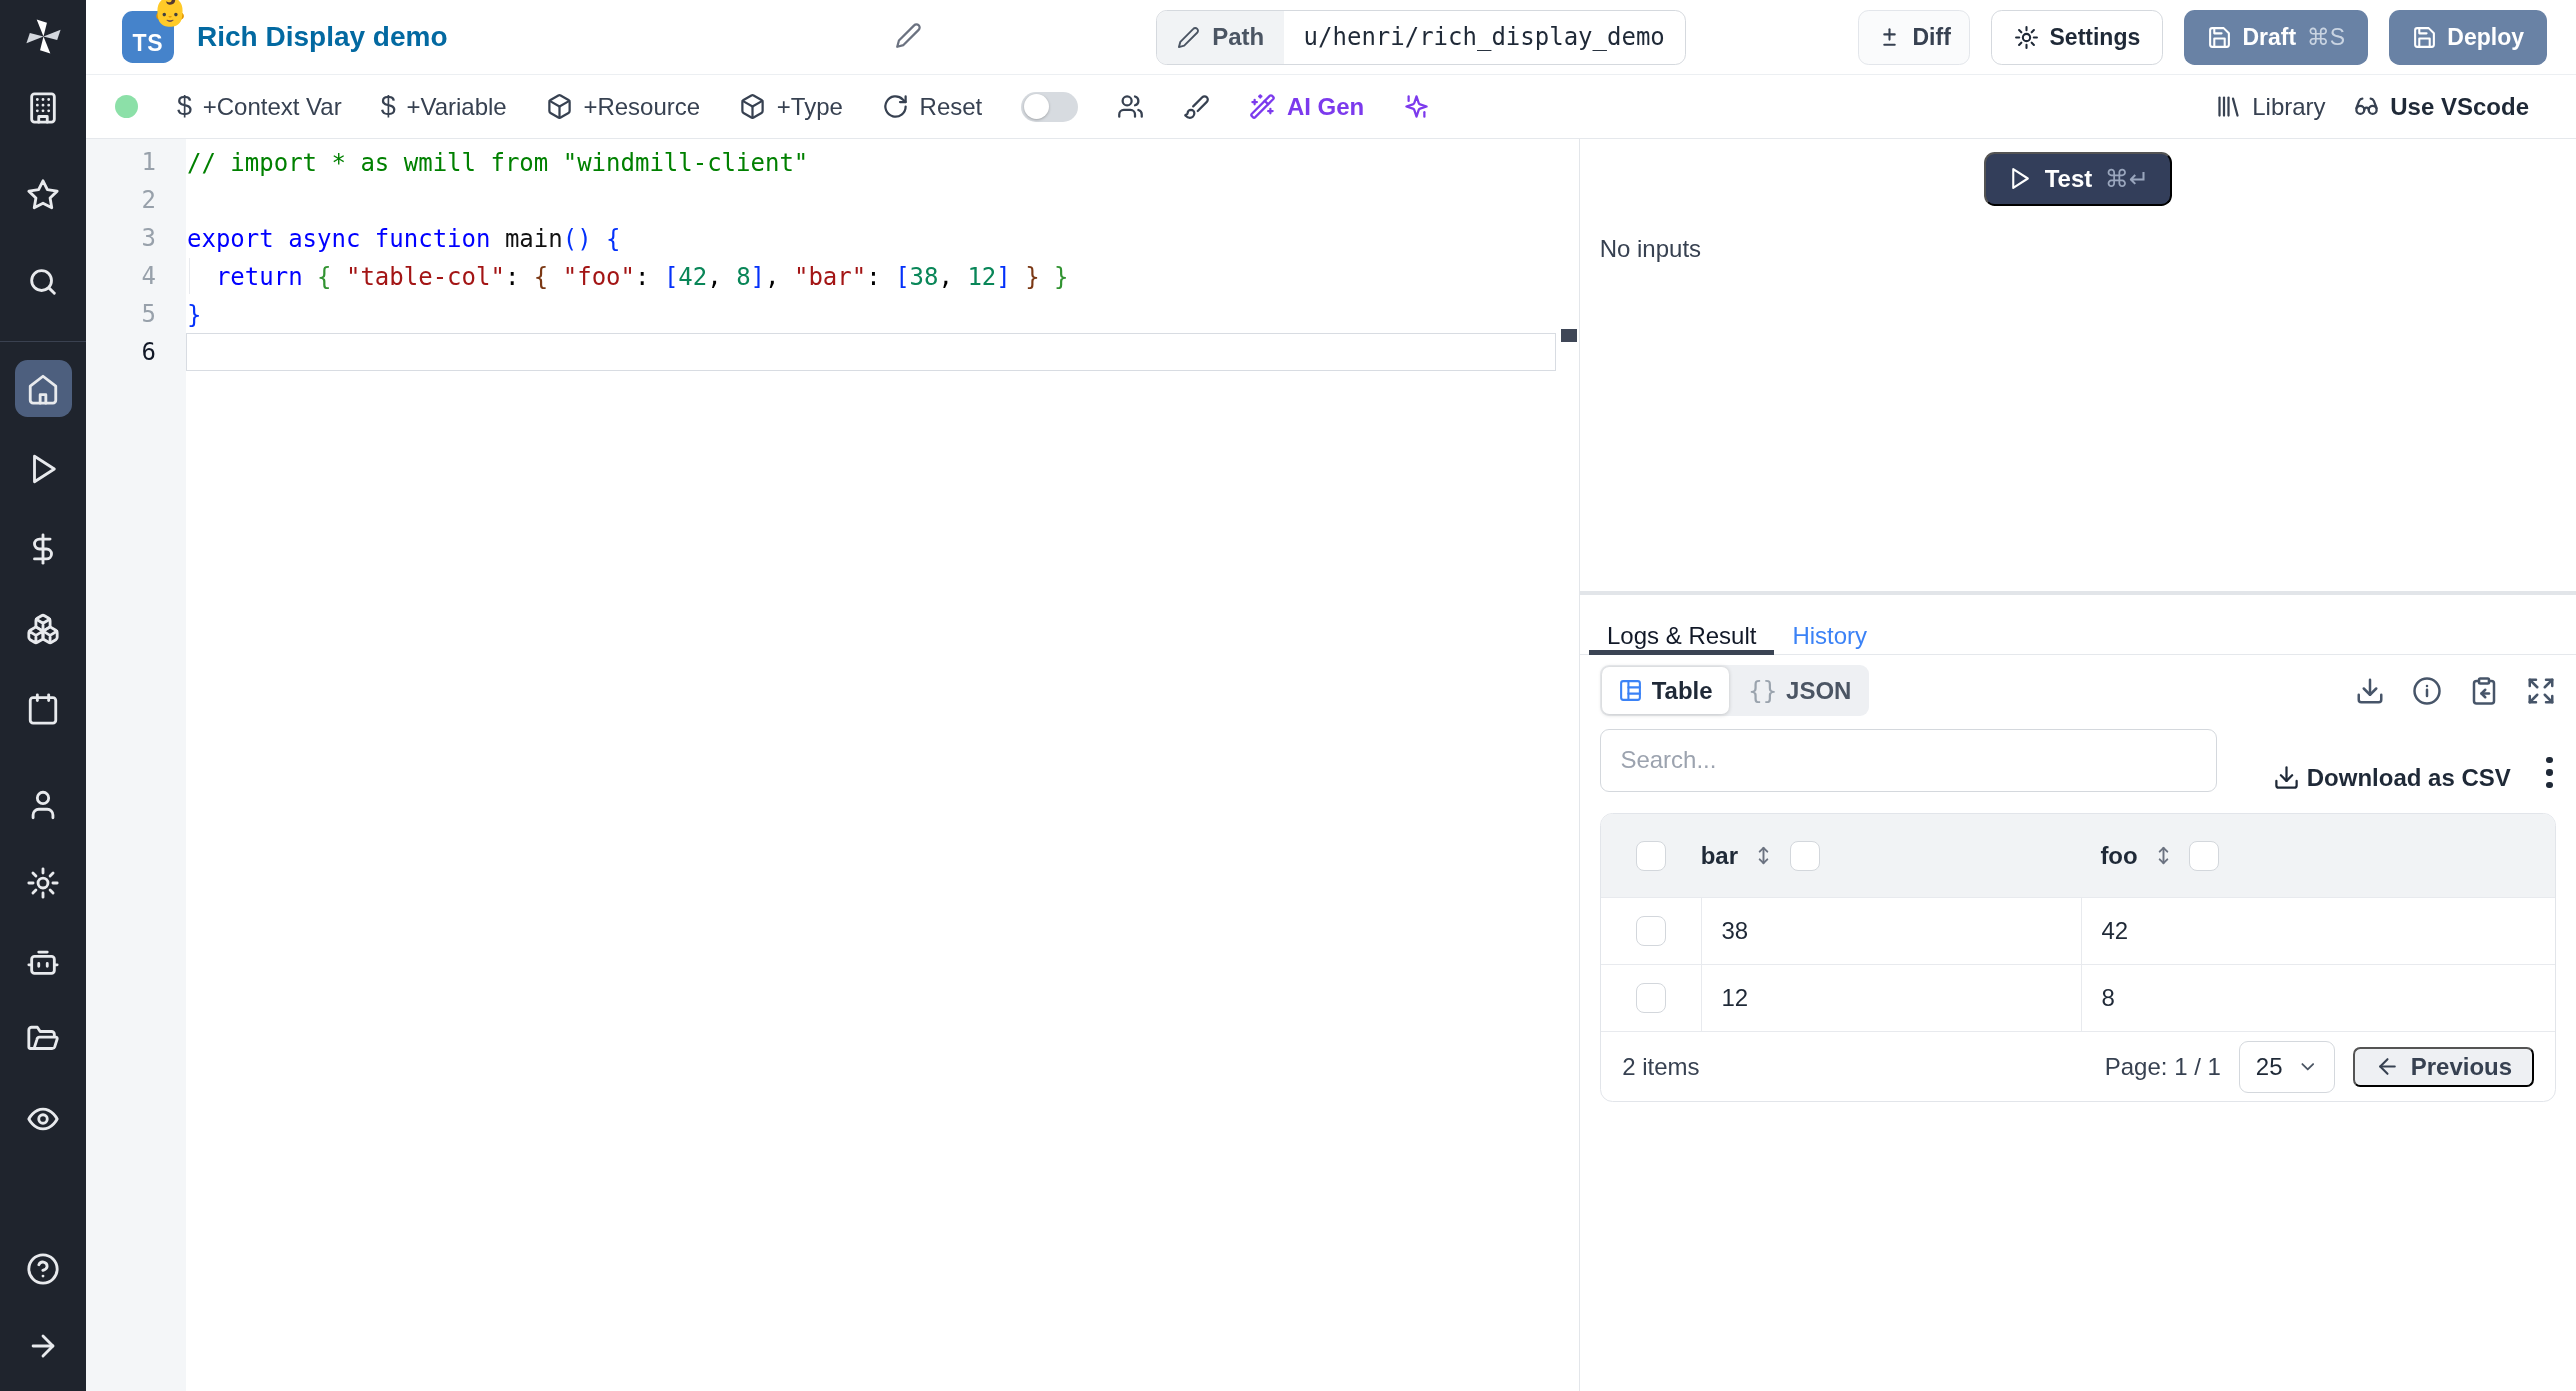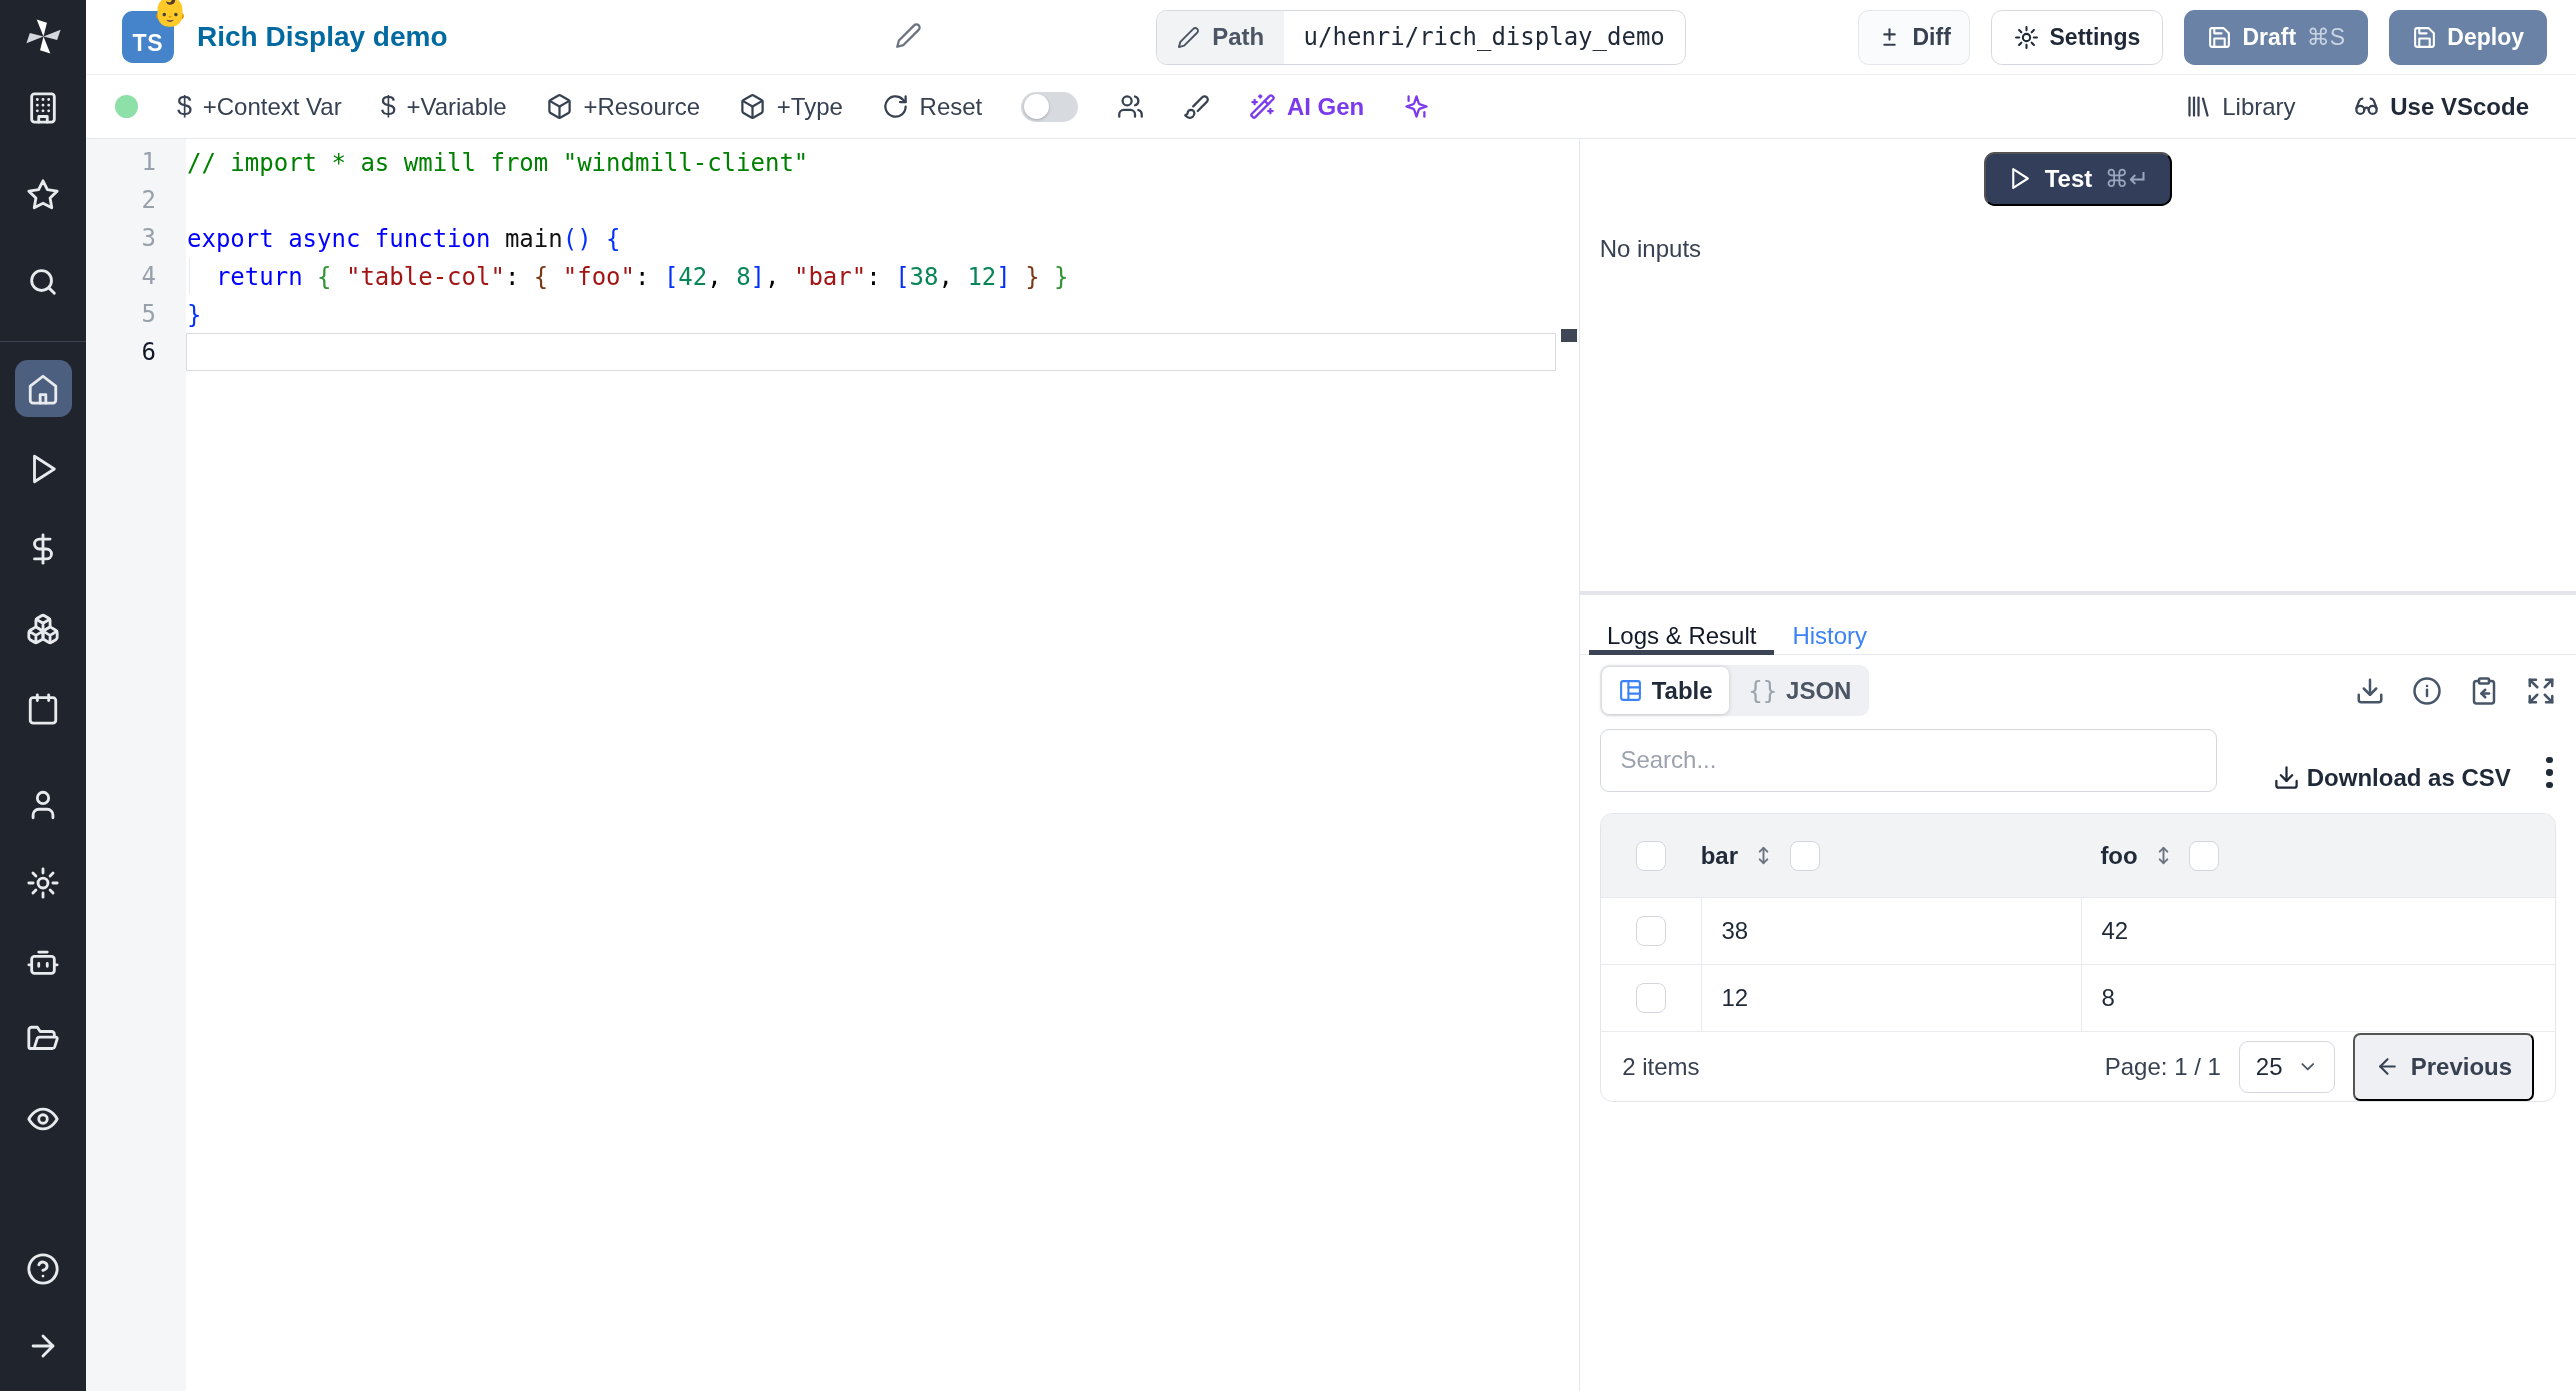--- a/index.html
+++ b/index.html
@@ -52,21 +52,21 @@
     border-bottom:1.8px solid #e5e8ec; gap:39px; background:#fff; }
   .tb-item { display:flex; align-items:center; gap:10.7px; font-size:24px; font-weight:500;
     color:#374151; white-space:nowrap; }
   .tb-item svg { width:27px; height:27px; }
   .dollar-glyph { font-size:27px; font-weight:500; color:#374151; }
   .status-dot { width:23px; height:23px; border-radius:50%; background:#8ce0a8; }
   .toggle { width:57px; height:30px; border-radius:15px; background:#d7dbe0; position:relative; }
   .toggle::after { content:""; position:absolute; left:2.7px; top:2.7px; width:25px; height:25px;
     border-radius:50%; background:#fff; box-shadow:0 0.9px 2.7px rgba(0,0,0,.25); }
   .purple { color:#7c3aed !important; }
-  .toolbar-right { margin-left:auto; display:flex; align-items:flex-start; gap:57px; }
+  .toolbar-right { margin-left:auto; display:flex; align-items:flex-start; gap:27px; }
   .vscode-label { font-weight:bold; color:#1f2937; }
 
   
   .content { flex:1; display:flex; min-height:0; }
 
   
   .editor { flex:1; display:flex; position:relative; background:#fff; min-width:0; }
   .gutter { width:100px; background:#f4f6f8; padding-top:3.6px;
     font-family:"DejaVu Sans Mono", monospace; font-size:24px; color:#98a1ab; flex-shrink:0; }
   .ln { height:38px; line-height:38px; text-align:right; padding-right:30px; }
@@ -138,21 +138,21 @@
   .tcheck { justify-content:center; }
   .tbar, .tfoo { border-left:1.8px solid #e8eaee; padding-left:19.7px; }
   .tfooter { display:flex; align-items:center; border-top:1.8px solid #e8eaee; height:70px;
     padding:0 21.5px; }
   .items-count { font-size:24px; color:#374151; }
   .pager { margin-left:auto; display:flex; align-items:center; gap:18px; }
   .page-label { font-size:24px; color:#374151; }
   .page-size { height:52px; border:1.8px solid #d4d8dd; border-radius:9px; display:flex;
     align-items:center; gap:14.3px; padding:0 16px; font-size:24px; color:#1f2937; cursor:pointer; }
   .page-size svg { width:21.5px; height:21.5px; color:#4b5563; }
-  .btn-prev { height:68px; background:#eef0f3; border-radius:7.2px; display:flex; align-items:center;
+  .btn-prev { height:40px; background:#eef0f3; border-radius:7.2px; display:flex; align-items:center;
     gap:10.7px; padding:0 19.7px; font-size:24px; font-weight:bold; color:#374151; cursor:pointer; }
   .btn-prev svg { width:25px; height:25px; }
 
   .ic { fill:none; stroke:currentColor; stroke-width:2; stroke-linecap:round; stroke-linejoin:round; }
 </style>
 </head>
 <body>
 
 <div class="app">
 

